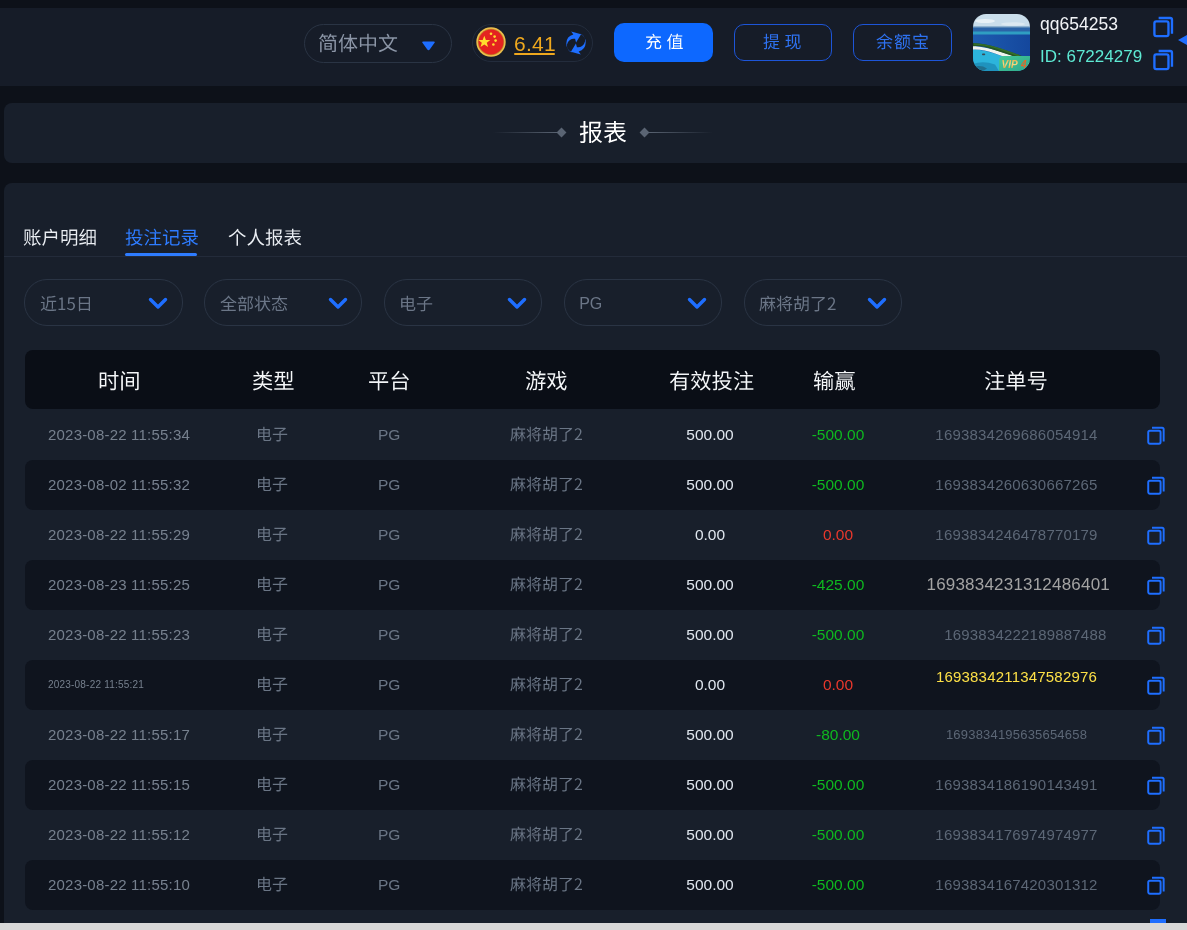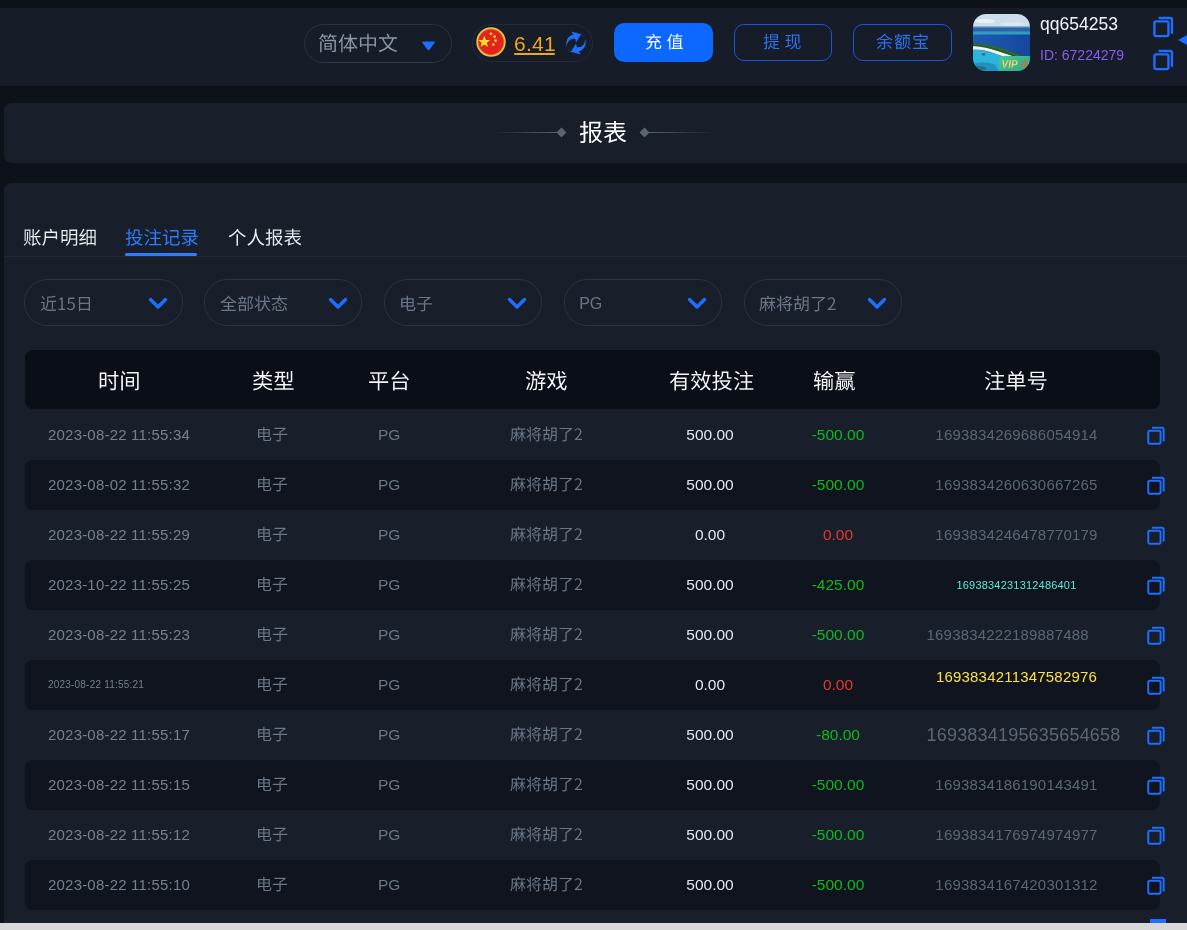--- a/index.html
+++ b/index.html
@@ -77,21 +77,21 @@
           <stop offset="0.5" stop-color="#f8d984"></stop>
           <stop offset="1" stop-color="#d99a32"></stop>
         </linearGradient>
       </defs>
 <path d="M5 0 L31 0 L31 15.5 L0 15.5 L0 5 Q0 0 5 0 Z" fill="url(#vb)"></path>
 <text x="2.5" y="11.5" font-family="Liberation Sans,sans-serif" font-style="italic" font-weight="bold" font-size="10" fill="url(#vt)">VIP</text>
 <text x="22" y="12" font-family="Liberation Sans,sans-serif" font-style="italic" font-weight="bold" font-size="10" fill="#e2672a">4</text>
 </svg>
 </div>
 <div class="abs" style="left:1040px;top:13.5px;color:#f2f4f7;font-size:17.5px">qq654253</div>
-<div class="abs" style="left:1040px;top:47px;color:#8b5cf6;font-size:14px">ID: 67224279</div>
+<div class="abs" style="left:1040px;top:47px;color:#5eead4;font-size:17px">ID: 67224279</div>
 <svg class="abs" style="left:1153px;top:16px" width="20.5" height="21.7" viewBox="0 0 17.5 18.5">
     <g fill="none" stroke="#1e6eff" stroke-width="2.0">
       <rect x="1.2" y="4.6" width="12" height="12.6" rx="1.6"></rect>
       <path d="M5.8 1.7 L14.7 1.7 Q16.2 1.7 16.2 3.2 L16.2 14.2" stroke-linecap="square"></path>
     </g>
   </svg>
 <svg class="abs" style="left:1153px;top:49px" width="20.5" height="21.7" viewBox="0 0 17.5 18.5">
     <g fill="none" stroke="#1e6eff" stroke-width="2.0">
       <rect x="1.2" y="4.6" width="12" height="12.6" rx="1.6"></rect>
       <path d="M5.8 1.7 L14.7 1.7 Q16.2 1.7 16.2 3.2 L16.2 14.2" stroke-linecap="square"></path>
@@ -221,48 +221,48 @@
 <div class="abs" style="left:650px;top:525.5px;width:120px;color:#dfe6ee;font-size:15.5px;text-align:center;line-height:18px">0.00</div>
 <div class="abs" style="left:778px;top:525.5px;width:120px;color:#e8382c;font-size:15.5px;text-align:center;line-height:18px">0.00</div>
 <div class="abs" style="left:926.5px;top:525.5px;width:180px;color:#5c6776;font-size:15px;letter-spacing:0.2px;text-align:center;line-height:18px">1693834246478770179</div>
 <svg class="abs" style="left:1147px;top:526.3px" width="18" height="19.1" viewBox="0 0 17.5 18.5">
     <g fill="none" stroke="#1e6eff" stroke-width="1.9">
       <rect x="1.2" y="4.6" width="12" height="12.6" rx="1.6"></rect>
       <path d="M5.8 1.7 L14.7 1.7 Q16.2 1.7 16.2 3.2 L16.2 14.2" stroke-linecap="square"></path>
     </g>
   </svg>
 <div class="abs" style="left:25.3px;top:559.5px;width:1134.7px;height:50px;background:#0f141e;border-radius:8px"></div>
-<div class="abs" style="left:48px;top:575.5px;width:146px;color:#76808e;font-size:15px;letter-spacing:0.2px;line-height:18px">2023-10-22 11:55:25</div>
+<div class="abs" style="left:48px;top:575.5px;width:146px;color:#76808e;font-size:15px;letter-spacing:0.2px;line-height:18px">2023-08-23 11:55:25</div>
 <svg style="position:absolute;left:256.3px;top:576.0px" width="32.0" height="17.0" viewBox="0 0 32.0 17.0">
     <path transform="translate(0 14.1)" d="M7.2 -6.5V-4.2H3.3V-6.5ZM8.5 -6.5H12.6V-4.2H8.5ZM7.2 -7.6H3.3V-9.9H7.2ZM8.5 -7.6V-9.9H12.6V-7.6ZM2.0 -11.1V-2.1H3.3V-3.1H7.2V-1.4C7.2 0.5 7.8 1.0 9.6 1.0C10.0 1.0 12.7 1.0 13.1 1.0C14.8 1.0 15.2 0.2 15.4 -2.3C15.0 -2.4 14.5 -2.6 14.2 -2.8C14.1 -0.7 13.9 -0.2 13.0 -0.2C12.4 -0.2 10.1 -0.2 9.6 -0.2C8.7 -0.2 8.5 -0.4 8.5 -1.3V-3.1H13.8V-11.1H8.5V-13.4H7.2V-11.1Z M23.4 -8.6V-6.3H16.8V-5.1H23.4V-0.3C23.4 -0.0 23.3 0.0 23.0 0.1C22.7 0.1 21.5 0.1 20.2 0.0C20.4 0.4 20.6 0.9 20.7 1.3C22.2 1.3 23.3 1.2 23.9 1.1C24.5 0.9 24.7 0.5 24.7 -0.3V-5.1H31.2V-6.3H24.7V-8.0C26.5 -9.0 28.6 -10.4 30.0 -11.7L29.1 -12.4L28.8 -12.4H18.4V-11.2H27.5C26.3 -10.2 24.8 -9.3 23.4 -8.6Z" fill="#6a7585"></path>
   </svg>
 <div class="abs" style="left:378px;top:575.5px;width:22px;color:#6a7585;font-size:15.5px;text-align:center;line-height:18px">PG</div>
 <svg style="position:absolute;left:509.6px;top:576.0px" width="72.9" height="17.0" viewBox="0 0 72.9 17.0">
     <path transform="translate(0 14.1)" d="M5.7 -10.1V-7.7H3.3V-6.7H5.5C4.8 -4.7 3.8 -2.8 2.6 -1.8C2.9 -1.6 3.2 -1.2 3.4 -0.9C4.3 -1.8 5.1 -3.3 5.7 -4.8V1.2H6.8V-5.2C7.4 -4.5 8.0 -3.7 8.3 -3.2L8.9 -4.2C8.6 -4.6 7.3 -6.0 6.8 -6.5V-6.7H8.7V-7.7H6.8V-10.1ZM11.4 -10.1V-7.7H9.2V-6.7H11.2C10.4 -4.7 9.2 -2.7 8.0 -1.7C8.3 -1.5 8.6 -1.1 8.8 -0.9C9.8 -1.8 10.7 -3.4 11.4 -5.1V1.2H12.5V-5.3C13.1 -3.6 14.0 -2.0 14.8 -1.0C15.0 -1.3 15.4 -1.6 15.6 -1.8C14.6 -2.8 13.5 -4.8 12.9 -6.7H15.1V-7.7H12.5V-10.1ZM7.5 -13.2C7.7 -12.7 8.0 -12.1 8.2 -11.6H1.7V-7.3C1.7 -5.0 1.6 -1.8 0.4 0.4C0.7 0.6 1.2 1.0 1.4 1.2C2.7 -1.2 2.9 -4.8 2.9 -7.3V-10.4H15.2V-11.6H9.5C9.3 -12.2 9.0 -12.9 8.7 -13.5Z M22.7 -3.5C23.6 -2.6 24.5 -1.4 24.8 -0.6L25.9 -1.2C25.5 -2.0 24.6 -3.2 23.7 -4.0ZM28.1 -7.6V-5.6H21.6V-4.5H28.1V-0.2C28.1 0.1 28.0 0.1 27.7 0.1C27.5 0.2 26.6 0.2 25.6 0.1C25.8 0.5 25.9 0.9 26.0 1.3C27.2 1.3 28.1 1.2 28.6 1.1C29.1 0.9 29.3 0.5 29.3 -0.1V-4.5H31.2V-5.6H29.3V-7.6ZM16.7 -10.6C17.5 -9.8 18.4 -8.7 18.8 -7.9L19.7 -8.6V-5.8C18.5 -4.8 17.4 -3.8 16.6 -3.2L17.3 -2.2C18.0 -2.8 18.8 -3.6 19.7 -4.4V1.3H20.8V-13.4H19.7V-8.8C19.2 -9.5 18.3 -10.5 17.5 -11.3ZM24.1 -9.8C24.6 -9.3 25.2 -8.7 25.6 -8.2C24.4 -7.6 23.0 -7.2 21.7 -6.9C22.0 -6.7 22.2 -6.3 22.3 -6.0C25.9 -6.8 29.4 -8.5 30.9 -11.8L30.1 -12.2L29.9 -12.2H26.5C26.8 -12.5 27.0 -12.8 27.2 -13.1L26.0 -13.4C25.2 -12.2 23.5 -10.8 21.6 -10.1C21.9 -9.9 22.2 -9.5 22.4 -9.3C23.5 -9.8 24.5 -10.4 25.4 -11.2H29.2C28.6 -10.2 27.6 -9.4 26.5 -8.7C26.2 -9.2 25.5 -9.8 25.0 -10.3Z M45.5 -11.4V-8.9H42.4V-11.4ZM41.2 -12.5V-7.2C41.2 -4.7 41.0 -1.6 38.9 0.7C39.2 0.8 39.7 1.1 39.9 1.3C41.3 -0.2 41.9 -2.2 42.2 -4.2H45.5V-0.3C45.5 -0.1 45.4 0.0 45.2 0.0C44.9 0.0 44.1 0.0 43.2 -0.0C43.3 0.3 43.5 0.8 43.6 1.2C44.8 1.2 45.6 1.2 46.1 0.9C46.5 0.7 46.7 0.4 46.7 -0.3V-12.5ZM45.5 -7.9V-5.3H42.3C42.3 -5.9 42.4 -6.6 42.4 -7.2V-7.9ZM33.6 -6.3V0.3H34.8V-0.8H39.4V-6.3H37.2V-9.2H40.1V-10.4H37.2V-13.5H36.0V-10.4H32.9V-9.2H36.0V-6.3ZM34.8 -5.2H38.2V-1.9H34.8Z M49.6 -12.2V-11.0H59.9C58.7 -9.9 57.0 -8.6 55.4 -7.9V-0.3C55.4 -0.0 55.3 0.1 55.0 0.1C54.6 0.1 53.4 0.1 52.0 0.1C52.2 0.4 52.5 0.9 52.5 1.3C54.2 1.3 55.2 1.3 55.8 1.1C56.5 0.9 56.7 0.5 56.7 -0.3V-7.2C58.7 -8.3 60.9 -10.0 62.3 -11.6L61.3 -12.3L61.1 -12.2Z M64.7 0.0H72.1V-1.3H68.8C68.2 -1.3 67.5 -1.2 66.9 -1.2C69.7 -3.8 71.5 -6.1 71.5 -8.5C71.5 -10.6 70.2 -11.9 68.1 -11.9C66.6 -11.9 65.6 -11.3 64.6 -10.2L65.5 -9.4C66.1 -10.2 67.0 -10.8 67.9 -10.8C69.4 -10.8 70.1 -9.8 70.1 -8.4C70.1 -6.4 68.4 -4.1 64.7 -0.9Z" fill="#6a7585"></path>
   </svg>
 <div class="abs" style="left:650px;top:575.5px;width:120px;color:#dfe6ee;font-size:15.5px;text-align:center;line-height:18px">500.00</div>
 <div class="abs" style="left:778px;top:575.5px;width:120px;color:#0eb81f;font-size:15.5px;text-align:center;line-height:18px">-425.00</div>
-<div class="abs" style="left:926.5px;top:575.5px;width:180px;color:#5eead4;font-size:11px;letter-spacing:0.2px;text-align:center;line-height:18px">1693834231312486401</div>
+<div class="abs" style="left:926.5px;top:575.5px;width:180px;color:#a3a3a3;font-size:17px;letter-spacing:0.2px;text-align:center;line-height:18px">1693834231312486401</div>
 <svg class="abs" style="left:1147px;top:576.3px" width="18" height="19.1" viewBox="0 0 17.5 18.5">
     <g fill="none" stroke="#1e6eff" stroke-width="1.9">
       <rect x="1.2" y="4.6" width="12" height="12.6" rx="1.6"></rect>
       <path d="M5.8 1.7 L14.7 1.7 Q16.2 1.7 16.2 3.2 L16.2 14.2" stroke-linecap="square"></path>
     </g>
   </svg>
 <div class="abs" style="left:48px;top:625.5px;width:146px;color:#76808e;font-size:15px;letter-spacing:0.2px;line-height:18px">2023-08-22 11:55:23</div>
 <svg style="position:absolute;left:256.3px;top:626.0px" width="32.0" height="17.0" viewBox="0 0 32.0 17.0">
     <path transform="translate(0 14.1)" d="M7.2 -6.5V-4.2H3.3V-6.5ZM8.5 -6.5H12.6V-4.2H8.5ZM7.2 -7.6H3.3V-9.9H7.2ZM8.5 -7.6V-9.9H12.6V-7.6ZM2.0 -11.1V-2.1H3.3V-3.1H7.2V-1.4C7.2 0.5 7.8 1.0 9.6 1.0C10.0 1.0 12.7 1.0 13.1 1.0C14.8 1.0 15.2 0.2 15.4 -2.3C15.0 -2.4 14.5 -2.6 14.2 -2.8C14.1 -0.7 13.9 -0.2 13.0 -0.2C12.4 -0.2 10.1 -0.2 9.6 -0.2C8.7 -0.2 8.5 -0.4 8.5 -1.3V-3.1H13.8V-11.1H8.5V-13.4H7.2V-11.1Z M23.4 -8.6V-6.3H16.8V-5.1H23.4V-0.3C23.4 -0.0 23.3 0.0 23.0 0.1C22.7 0.1 21.5 0.1 20.2 0.0C20.4 0.4 20.6 0.9 20.7 1.3C22.2 1.3 23.3 1.2 23.9 1.1C24.5 0.9 24.7 0.5 24.7 -0.3V-5.1H31.2V-6.3H24.7V-8.0C26.5 -9.0 28.6 -10.4 30.0 -11.7L29.1 -12.4L28.8 -12.4H18.4V-11.2H27.5C26.3 -10.2 24.8 -9.3 23.4 -8.6Z" fill="#6a7585"></path>
   </svg>
 <div class="abs" style="left:378px;top:625.5px;width:22px;color:#6a7585;font-size:15.5px;text-align:center;line-height:18px">PG</div>
 <svg style="position:absolute;left:509.6px;top:626.0px" width="72.9" height="17.0" viewBox="0 0 72.9 17.0">
     <path transform="translate(0 14.1)" d="M5.7 -10.1V-7.7H3.3V-6.7H5.5C4.8 -4.7 3.8 -2.8 2.6 -1.8C2.9 -1.6 3.2 -1.2 3.4 -0.9C4.3 -1.8 5.1 -3.3 5.7 -4.8V1.2H6.8V-5.2C7.4 -4.5 8.0 -3.7 8.3 -3.2L8.9 -4.2C8.6 -4.6 7.3 -6.0 6.8 -6.5V-6.7H8.7V-7.7H6.8V-10.1ZM11.4 -10.1V-7.7H9.2V-6.7H11.2C10.4 -4.7 9.2 -2.7 8.0 -1.7C8.3 -1.5 8.6 -1.1 8.8 -0.9C9.8 -1.8 10.7 -3.4 11.4 -5.1V1.2H12.5V-5.3C13.1 -3.6 14.0 -2.0 14.8 -1.0C15.0 -1.3 15.4 -1.6 15.6 -1.8C14.6 -2.8 13.5 -4.8 12.9 -6.7H15.1V-7.7H12.5V-10.1ZM7.5 -13.2C7.7 -12.7 8.0 -12.1 8.2 -11.6H1.7V-7.3C1.7 -5.0 1.6 -1.8 0.4 0.4C0.7 0.6 1.2 1.0 1.4 1.2C2.7 -1.2 2.9 -4.8 2.9 -7.3V-10.4H15.2V-11.6H9.5C9.3 -12.2 9.0 -12.9 8.7 -13.5Z M22.7 -3.5C23.6 -2.6 24.5 -1.4 24.8 -0.6L25.9 -1.2C25.5 -2.0 24.6 -3.2 23.7 -4.0ZM28.1 -7.6V-5.6H21.6V-4.5H28.1V-0.2C28.1 0.1 28.0 0.1 27.7 0.1C27.5 0.2 26.6 0.2 25.6 0.1C25.8 0.5 25.9 0.9 26.0 1.3C27.2 1.3 28.1 1.2 28.6 1.1C29.1 0.9 29.3 0.5 29.3 -0.1V-4.5H31.2V-5.6H29.3V-7.6ZM16.7 -10.6C17.5 -9.8 18.4 -8.7 18.8 -7.9L19.7 -8.6V-5.8C18.5 -4.8 17.4 -3.8 16.6 -3.2L17.3 -2.2C18.0 -2.8 18.8 -3.6 19.7 -4.4V1.3H20.8V-13.4H19.7V-8.8C19.2 -9.5 18.3 -10.5 17.5 -11.3ZM24.1 -9.8C24.6 -9.3 25.2 -8.7 25.6 -8.2C24.4 -7.6 23.0 -7.2 21.7 -6.9C22.0 -6.7 22.2 -6.3 22.3 -6.0C25.9 -6.8 29.4 -8.5 30.9 -11.8L30.1 -12.2L29.9 -12.2H26.5C26.8 -12.5 27.0 -12.8 27.2 -13.1L26.0 -13.4C25.2 -12.2 23.5 -10.8 21.6 -10.1C21.9 -9.9 22.2 -9.5 22.4 -9.3C23.5 -9.8 24.5 -10.4 25.4 -11.2H29.2C28.6 -10.2 27.6 -9.4 26.5 -8.7C26.2 -9.2 25.5 -9.8 25.0 -10.3Z M45.5 -11.4V-8.9H42.4V-11.4ZM41.2 -12.5V-7.2C41.2 -4.7 41.0 -1.6 38.9 0.7C39.2 0.8 39.7 1.1 39.9 1.3C41.3 -0.2 41.9 -2.2 42.2 -4.2H45.5V-0.3C45.5 -0.1 45.4 0.0 45.2 0.0C44.9 0.0 44.1 0.0 43.2 -0.0C43.3 0.3 43.5 0.8 43.6 1.2C44.8 1.2 45.6 1.2 46.1 0.9C46.5 0.7 46.7 0.4 46.7 -0.3V-12.5ZM45.5 -7.9V-5.3H42.3C42.3 -5.9 42.4 -6.6 42.4 -7.2V-7.9ZM33.6 -6.3V0.3H34.8V-0.8H39.4V-6.3H37.2V-9.2H40.1V-10.4H37.2V-13.5H36.0V-10.4H32.9V-9.2H36.0V-6.3ZM34.8 -5.2H38.2V-1.9H34.8Z M49.6 -12.2V-11.0H59.9C58.7 -9.9 57.0 -8.6 55.4 -7.9V-0.3C55.4 -0.0 55.3 0.1 55.0 0.1C54.6 0.1 53.4 0.1 52.0 0.1C52.2 0.4 52.5 0.9 52.5 1.3C54.2 1.3 55.2 1.3 55.8 1.1C56.5 0.9 56.7 0.5 56.7 -0.3V-7.2C58.7 -8.3 60.9 -10.0 62.3 -11.6L61.3 -12.3L61.1 -12.2Z M64.7 0.0H72.1V-1.3H68.8C68.2 -1.3 67.5 -1.2 66.9 -1.2C69.7 -3.8 71.5 -6.1 71.5 -8.5C71.5 -10.6 70.2 -11.9 68.1 -11.9C66.6 -11.9 65.6 -11.3 64.6 -10.2L65.5 -9.4C66.1 -10.2 67.0 -10.8 67.9 -10.8C69.4 -10.8 70.1 -9.8 70.1 -8.4C70.1 -6.4 68.4 -4.1 64.7 -0.9Z" fill="#6a7585"></path>
   </svg>
 <div class="abs" style="left:650px;top:625.5px;width:120px;color:#dfe6ee;font-size:15.5px;text-align:center;line-height:18px">500.00</div>
 <div class="abs" style="left:778px;top:625.5px;width:120px;color:#0eb81f;font-size:15.5px;text-align:center;line-height:18px">-500.00</div>
-<div class="abs" style="left:926.5px;top:625.5px;width:180px;color:#5c6776;font-size:15px;letter-spacing:0.2px;text-align:left;line-height:18px">1693834222189887488</div>
+<div class="abs" style="left:926.5px;top:625.5px;width:180px;color:#5c6776;font-size:15px;letter-spacing:0.2px;text-align:right;line-height:18px">1693834222189887488</div>
 <svg class="abs" style="left:1147px;top:626.3px" width="18" height="19.1" viewBox="0 0 17.5 18.5">
     <g fill="none" stroke="#1e6eff" stroke-width="1.9">
       <rect x="1.2" y="4.6" width="12" height="12.6" rx="1.6"></rect>
       <path d="M5.8 1.7 L14.7 1.7 Q16.2 1.7 16.2 3.2 L16.2 14.2" stroke-linecap="square"></path>
     </g>
   </svg>
 <div class="abs" style="left:25.3px;top:659.5px;width:1134.7px;height:50px;background:#0f141e;border-radius:8px"></div>
 <div class="abs" style="left:48px;top:675.5px;width:146px;color:#76808e;font-size:10px;letter-spacing:0.2px;line-height:18px">2023-08-22 11:55:21</div>
 <svg style="position:absolute;left:256.3px;top:676.0px" width="32.0" height="17.0" viewBox="0 0 32.0 17.0">
     <path transform="translate(0 14.1)" d="M7.2 -6.5V-4.2H3.3V-6.5ZM8.5 -6.5H12.6V-4.2H8.5ZM7.2 -7.6H3.3V-9.9H7.2ZM8.5 -7.6V-9.9H12.6V-7.6ZM2.0 -11.1V-2.1H3.3V-3.1H7.2V-1.4C7.2 0.5 7.8 1.0 9.6 1.0C10.0 1.0 12.7 1.0 13.1 1.0C14.8 1.0 15.2 0.2 15.4 -2.3C15.0 -2.4 14.5 -2.6 14.2 -2.8C14.1 -0.7 13.9 -0.2 13.0 -0.2C12.4 -0.2 10.1 -0.2 9.6 -0.2C8.7 -0.2 8.5 -0.4 8.5 -1.3V-3.1H13.8V-11.1H8.5V-13.4H7.2V-11.1Z M23.4 -8.6V-6.3H16.8V-5.1H23.4V-0.3C23.4 -0.0 23.3 0.0 23.0 0.1C22.7 0.1 21.5 0.1 20.2 0.0C20.4 0.4 20.6 0.9 20.7 1.3C22.2 1.3 23.3 1.2 23.9 1.1C24.5 0.9 24.7 0.5 24.7 -0.3V-5.1H31.2V-6.3H24.7V-8.0C26.5 -9.0 28.6 -10.4 30.0 -11.7L29.1 -12.4L28.8 -12.4H18.4V-11.2H27.5C26.3 -10.2 24.8 -9.3 23.4 -8.6Z" fill="#6a7585"></path>
@@ -283,21 +283,21 @@
 <div class="abs" style="left:48px;top:725.5px;width:146px;color:#76808e;font-size:15px;letter-spacing:0.2px;line-height:18px">2023-08-22 11:55:17</div>
 <svg style="position:absolute;left:256.3px;top:726.0px" width="32.0" height="17.0" viewBox="0 0 32.0 17.0">
     <path transform="translate(0 14.1)" d="M7.2 -6.5V-4.2H3.3V-6.5ZM8.5 -6.5H12.6V-4.2H8.5ZM7.2 -7.6H3.3V-9.9H7.2ZM8.5 -7.6V-9.9H12.6V-7.6ZM2.0 -11.1V-2.1H3.3V-3.1H7.2V-1.4C7.2 0.5 7.8 1.0 9.6 1.0C10.0 1.0 12.7 1.0 13.1 1.0C14.8 1.0 15.2 0.2 15.4 -2.3C15.0 -2.4 14.5 -2.6 14.2 -2.8C14.1 -0.7 13.9 -0.2 13.0 -0.2C12.4 -0.2 10.1 -0.2 9.6 -0.2C8.7 -0.2 8.5 -0.4 8.5 -1.3V-3.1H13.8V-11.1H8.5V-13.4H7.2V-11.1Z M23.4 -8.6V-6.3H16.8V-5.1H23.4V-0.3C23.4 -0.0 23.3 0.0 23.0 0.1C22.7 0.1 21.5 0.1 20.2 0.0C20.4 0.4 20.6 0.9 20.7 1.3C22.2 1.3 23.3 1.2 23.9 1.1C24.5 0.9 24.7 0.5 24.7 -0.3V-5.1H31.2V-6.3H24.7V-8.0C26.5 -9.0 28.6 -10.4 30.0 -11.7L29.1 -12.4L28.8 -12.4H18.4V-11.2H27.5C26.3 -10.2 24.8 -9.3 23.4 -8.6Z" fill="#6a7585"></path>
   </svg>
 <div class="abs" style="left:378px;top:725.5px;width:22px;color:#6a7585;font-size:15.5px;text-align:center;line-height:18px">PG</div>
 <svg style="position:absolute;left:509.6px;top:726.0px" width="72.9" height="17.0" viewBox="0 0 72.9 17.0">
     <path transform="translate(0 14.1)" d="M5.7 -10.1V-7.7H3.3V-6.7H5.5C4.8 -4.7 3.8 -2.8 2.6 -1.8C2.9 -1.6 3.2 -1.2 3.4 -0.9C4.3 -1.8 5.1 -3.3 5.7 -4.8V1.2H6.8V-5.2C7.4 -4.5 8.0 -3.7 8.3 -3.2L8.9 -4.2C8.6 -4.6 7.3 -6.0 6.8 -6.5V-6.7H8.7V-7.7H6.8V-10.1ZM11.4 -10.1V-7.7H9.2V-6.7H11.2C10.4 -4.7 9.2 -2.7 8.0 -1.7C8.3 -1.5 8.6 -1.1 8.8 -0.9C9.8 -1.8 10.7 -3.4 11.4 -5.1V1.2H12.5V-5.3C13.1 -3.6 14.0 -2.0 14.8 -1.0C15.0 -1.3 15.4 -1.6 15.6 -1.8C14.6 -2.8 13.5 -4.8 12.9 -6.7H15.1V-7.7H12.5V-10.1ZM7.5 -13.2C7.7 -12.7 8.0 -12.1 8.2 -11.6H1.7V-7.3C1.7 -5.0 1.6 -1.8 0.4 0.4C0.7 0.6 1.2 1.0 1.4 1.2C2.7 -1.2 2.9 -4.8 2.9 -7.3V-10.4H15.2V-11.6H9.5C9.3 -12.2 9.0 -12.9 8.7 -13.5Z M22.7 -3.5C23.6 -2.6 24.5 -1.4 24.8 -0.6L25.9 -1.2C25.5 -2.0 24.6 -3.2 23.7 -4.0ZM28.1 -7.6V-5.6H21.6V-4.5H28.1V-0.2C28.1 0.1 28.0 0.1 27.7 0.1C27.5 0.2 26.6 0.2 25.6 0.1C25.8 0.5 25.9 0.9 26.0 1.3C27.2 1.3 28.1 1.2 28.6 1.1C29.1 0.9 29.3 0.5 29.3 -0.1V-4.5H31.2V-5.6H29.3V-7.6ZM16.7 -10.6C17.5 -9.8 18.4 -8.7 18.8 -7.9L19.7 -8.6V-5.8C18.5 -4.8 17.4 -3.8 16.6 -3.2L17.3 -2.2C18.0 -2.8 18.8 -3.6 19.7 -4.4V1.3H20.8V-13.4H19.7V-8.8C19.2 -9.5 18.3 -10.5 17.5 -11.3ZM24.1 -9.8C24.6 -9.3 25.2 -8.7 25.6 -8.2C24.4 -7.6 23.0 -7.2 21.7 -6.9C22.0 -6.7 22.2 -6.3 22.3 -6.0C25.9 -6.8 29.4 -8.5 30.9 -11.8L30.1 -12.2L29.9 -12.2H26.5C26.8 -12.5 27.0 -12.8 27.2 -13.1L26.0 -13.4C25.2 -12.2 23.5 -10.8 21.6 -10.1C21.9 -9.9 22.2 -9.5 22.4 -9.3C23.5 -9.8 24.5 -10.4 25.4 -11.2H29.2C28.6 -10.2 27.6 -9.4 26.5 -8.7C26.2 -9.2 25.5 -9.8 25.0 -10.3Z M45.5 -11.4V-8.9H42.4V-11.4ZM41.2 -12.5V-7.2C41.2 -4.7 41.0 -1.6 38.9 0.7C39.2 0.8 39.7 1.1 39.9 1.3C41.3 -0.2 41.9 -2.2 42.2 -4.2H45.5V-0.3C45.5 -0.1 45.4 0.0 45.2 0.0C44.9 0.0 44.1 0.0 43.2 -0.0C43.3 0.3 43.5 0.8 43.6 1.2C44.8 1.2 45.6 1.2 46.1 0.9C46.5 0.7 46.7 0.4 46.7 -0.3V-12.5ZM45.5 -7.9V-5.3H42.3C42.3 -5.9 42.4 -6.6 42.4 -7.2V-7.9ZM33.6 -6.3V0.3H34.8V-0.8H39.4V-6.3H37.2V-9.2H40.1V-10.4H37.2V-13.5H36.0V-10.4H32.9V-9.2H36.0V-6.3ZM34.8 -5.2H38.2V-1.9H34.8Z M49.6 -12.2V-11.0H59.9C58.7 -9.9 57.0 -8.6 55.4 -7.9V-0.3C55.4 -0.0 55.3 0.1 55.0 0.1C54.6 0.1 53.4 0.1 52.0 0.1C52.2 0.4 52.5 0.9 52.5 1.3C54.2 1.3 55.2 1.3 55.8 1.1C56.5 0.9 56.7 0.5 56.7 -0.3V-7.2C58.7 -8.3 60.9 -10.0 62.3 -11.6L61.3 -12.3L61.1 -12.2Z M64.7 0.0H72.1V-1.3H68.8C68.2 -1.3 67.5 -1.2 66.9 -1.2C69.7 -3.8 71.5 -6.1 71.5 -8.5C71.5 -10.6 70.2 -11.9 68.1 -11.9C66.6 -11.9 65.6 -11.3 64.6 -10.2L65.5 -9.4C66.1 -10.2 67.0 -10.8 67.9 -10.8C69.4 -10.8 70.1 -9.8 70.1 -8.4C70.1 -6.4 68.4 -4.1 64.7 -0.9Z" fill="#6a7585"></path>
   </svg>
 <div class="abs" style="left:650px;top:725.5px;width:120px;color:#dfe6ee;font-size:15.5px;text-align:center;line-height:18px">500.00</div>
 <div class="abs" style="left:778px;top:725.5px;width:120px;color:#0eb81f;font-size:15.5px;text-align:center;line-height:18px">-80.00</div>
-<div class="abs" style="left:926.5px;top:725.5px;width:180px;color:#5c6776;font-size:18px;letter-spacing:0.2px;text-align:center;line-height:18px">1693834195635654658</div>
+<div class="abs" style="left:926.5px;top:725.5px;width:180px;color:#5c6776;font-size:13px;letter-spacing:0.2px;text-align:center;line-height:18px">1693834195635654658</div>
 <svg class="abs" style="left:1147px;top:726.3px" width="18" height="19.1" viewBox="0 0 17.5 18.5">
     <g fill="none" stroke="#1e6eff" stroke-width="1.9">
       <rect x="1.2" y="4.6" width="12" height="12.6" rx="1.6"></rect>
       <path d="M5.8 1.7 L14.7 1.7 Q16.2 1.7 16.2 3.2 L16.2 14.2" stroke-linecap="square"></path>
     </g>
   </svg>
 <div class="abs" style="left:25.3px;top:759.5px;width:1134.7px;height:50px;background:#0f141e;border-radius:8px"></div>
 <div class="abs" style="left:48px;top:775.5px;width:146px;color:#76808e;font-size:15px;letter-spacing:0.2px;line-height:18px">2023-08-22 11:55:15</div>
 <svg style="position:absolute;left:256.3px;top:776.0px" width="32.0" height="17.0" viewBox="0 0 32.0 17.0">
     <path transform="translate(0 14.1)" d="M7.2 -6.5V-4.2H3.3V-6.5ZM8.5 -6.5H12.6V-4.2H8.5ZM7.2 -7.6H3.3V-9.9H7.2ZM8.5 -7.6V-9.9H12.6V-7.6ZM2.0 -11.1V-2.1H3.3V-3.1H7.2V-1.4C7.2 0.5 7.8 1.0 9.6 1.0C10.0 1.0 12.7 1.0 13.1 1.0C14.8 1.0 15.2 0.2 15.4 -2.3C15.0 -2.4 14.5 -2.6 14.2 -2.8C14.1 -0.7 13.9 -0.2 13.0 -0.2C12.4 -0.2 10.1 -0.2 9.6 -0.2C8.7 -0.2 8.5 -0.4 8.5 -1.3V-3.1H13.8V-11.1H8.5V-13.4H7.2V-11.1Z M23.4 -8.6V-6.3H16.8V-5.1H23.4V-0.3C23.4 -0.0 23.3 0.0 23.0 0.1C22.7 0.1 21.5 0.1 20.2 0.0C20.4 0.4 20.6 0.9 20.7 1.3C22.2 1.3 23.3 1.2 23.9 1.1C24.5 0.9 24.7 0.5 24.7 -0.3V-5.1H31.2V-6.3H24.7V-8.0C26.5 -9.0 28.6 -10.4 30.0 -11.7L29.1 -12.4L28.8 -12.4H18.4V-11.2H27.5C26.3 -10.2 24.8 -9.3 23.4 -8.6Z" fill="#6a7585"></path>

